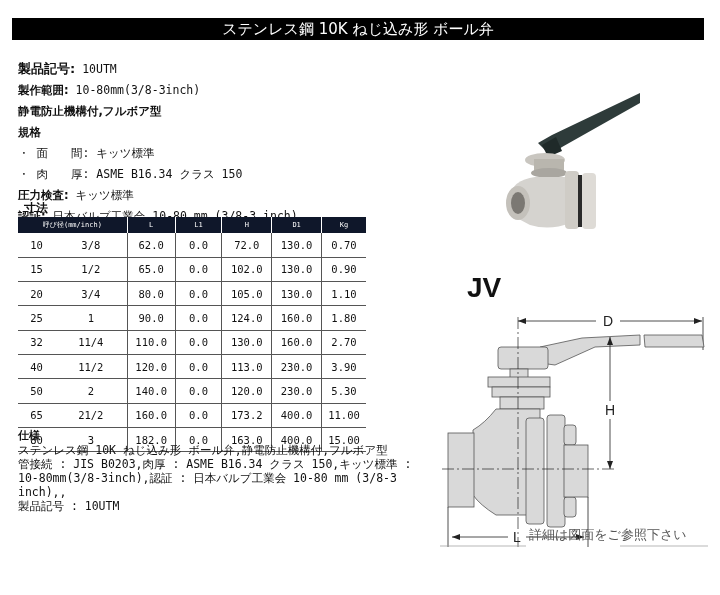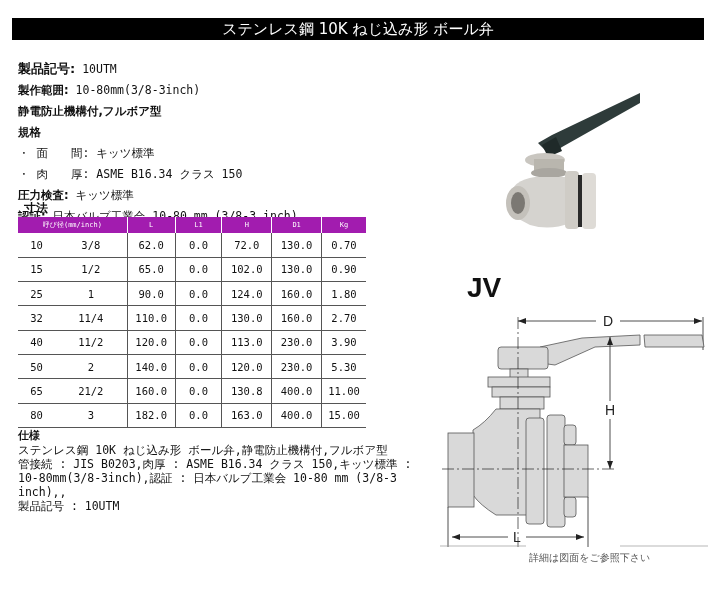--- a/index.html
+++ b/index.html
@@ -6,30 +6,30 @@
   body { width: 720px; height: 595px; background: #ffffff; font-family: "DejaVu Sans Mono", "Liberation Mono", monospace; color: #111; position: relative; overflow: hidden; }
   .title-bar { position: absolute; left: 12px; top: 18px; width: 692px; height: 22px; background: #000; color: #fff; text-align: center; font-size: 15px; line-height: 22px; font-family: "DejaVu Sans", sans-serif; }
   .specs { position: absolute; left: 18px; top: 58px; font-size: 11.5px; line-height: 21px; }
   .specs .row { white-space: nowrap; }
   .specs .lbl { font-weight: bold; font-family: "DejaVu Sans", sans-serif; }
   .specs .lbl.big { font-size: 13px; }
   .specs .sub { padding-left: 0; }
   .specs .val { font-family: "DejaVu Sans Mono", monospace; }
   .dims-title { position: absolute; left: 24px; top: 200px; font-weight: bold; font-size: 12px; font-family: "DejaVu Sans", sans-serif; }
   table.dims { position: absolute; left: 18px; top: 217px; width: 348px; border-collapse: collapse; font-size: 10.5px; }
-  table.dims th { background: #a21caf; color: #fff; font-weight: normal; font-size: 7px; height: 16px; text-align: center; border-left: 1px solid #fff; }
+  table.dims th { background: #0f172a; color: #fff; font-weight: normal; font-size: 7px; height: 16px; text-align: center; border-left: 1px solid #fff; }
   table.dims th:first-child { border-left: none; }
   table.dims td { height: 24.3px; text-align: center; border-bottom: 1px solid #555; border-left: 1px solid #555; }
   table.dims td.c0, table.dims td.c1 { border-left: none; }
   .spec-block { position: absolute; left: 18px; top: 429px; font-size: 11.5px; line-height: 14px; width: 420px; }
   .spec-block .hd { font-weight: bold; font-family: "DejaVu Sans", sans-serif; font-size: 11px; }
   .photo { position: absolute; left: 490px; top: 85px; width: 150px; height: 150px; }
   .jv { position: absolute; left: 467px; top: 272px; font-size: 28px; font-weight: bold; font-family: "Liberation Sans", sans-serif; }
   .diagram { position: absolute; left: 440px; top: 305px; width: 280px; height: 255px; }
-  .note { position: absolute; left: 529px; top: 551px; font-size: 10px; color: #555; font-family: "DejaVu Sans", sans-serif; }
+  .note { position: absolute; left: 529px; top: 526px; font-size: 13px; color: #555; font-family: "DejaVu Sans", sans-serif; }
 </style>
 </head>
 <body>
 
 <div class="title-bar">ステンレス鋼 10K ねじ込み形 ボール弁</div>
 
 <div class="specs">
   <div class="row">
     <span class="lbl big">製品記号:</span>
     <span class="val">10UTM</span>
@@ -97,20 +97,29 @@
       <tr>
         <td class="c0">15</td>
         <td class="c1">1/2</td>
         <td class="c2">65.0</td>
         <td class="c3">0.0</td>
         <td class="c4">102.0</td>
         <td class="c5">130.0</td>
         <td class="c6">0.90</td>
       </tr>
       <tr>
+        <td class="c0">20</td>
+        <td class="c1">3/4</td>
+        <td class="c2">80.0</td>
+        <td class="c3">0.0</td>
+        <td class="c4">105.0</td>
+        <td class="c5">130.0</td>
+        <td class="c6">1.10</td>
+      </tr>
+      <tr>
         <td class="c0">25</td>
         <td class="c1">1</td>
         <td class="c2">90.0</td>
         <td class="c3">0.0</td>
         <td class="c4">124.0</td>
         <td class="c5">160.0</td>
         <td class="c6">1.80</td>
       </tr>
       <tr>
         <td class="c0">32</td>
@@ -137,21 +146,21 @@
         <td class="c3">0.0</td>
         <td class="c4">120.0</td>
         <td class="c5">230.0</td>
         <td class="c6">5.30</td>
       </tr>
       <tr>
         <td class="c0">65</td>
         <td class="c1">21/2</td>
         <td class="c2">160.0</td>
         <td class="c3">0.0</td>
-        <td class="c4">130.8</td>
+        <td class="c4">173.2</td>
         <td class="c5">400.0</td>
         <td class="c6">11.00</td>
       </tr>
       <tr>
         <td class="c0">80</td>
         <td class="c1">3</td>
         <td class="c2">182.0</td>
         <td class="c3">0.0</td>
         <td class="c4">163.0</td>
         <td class="c5">400.0</td>

